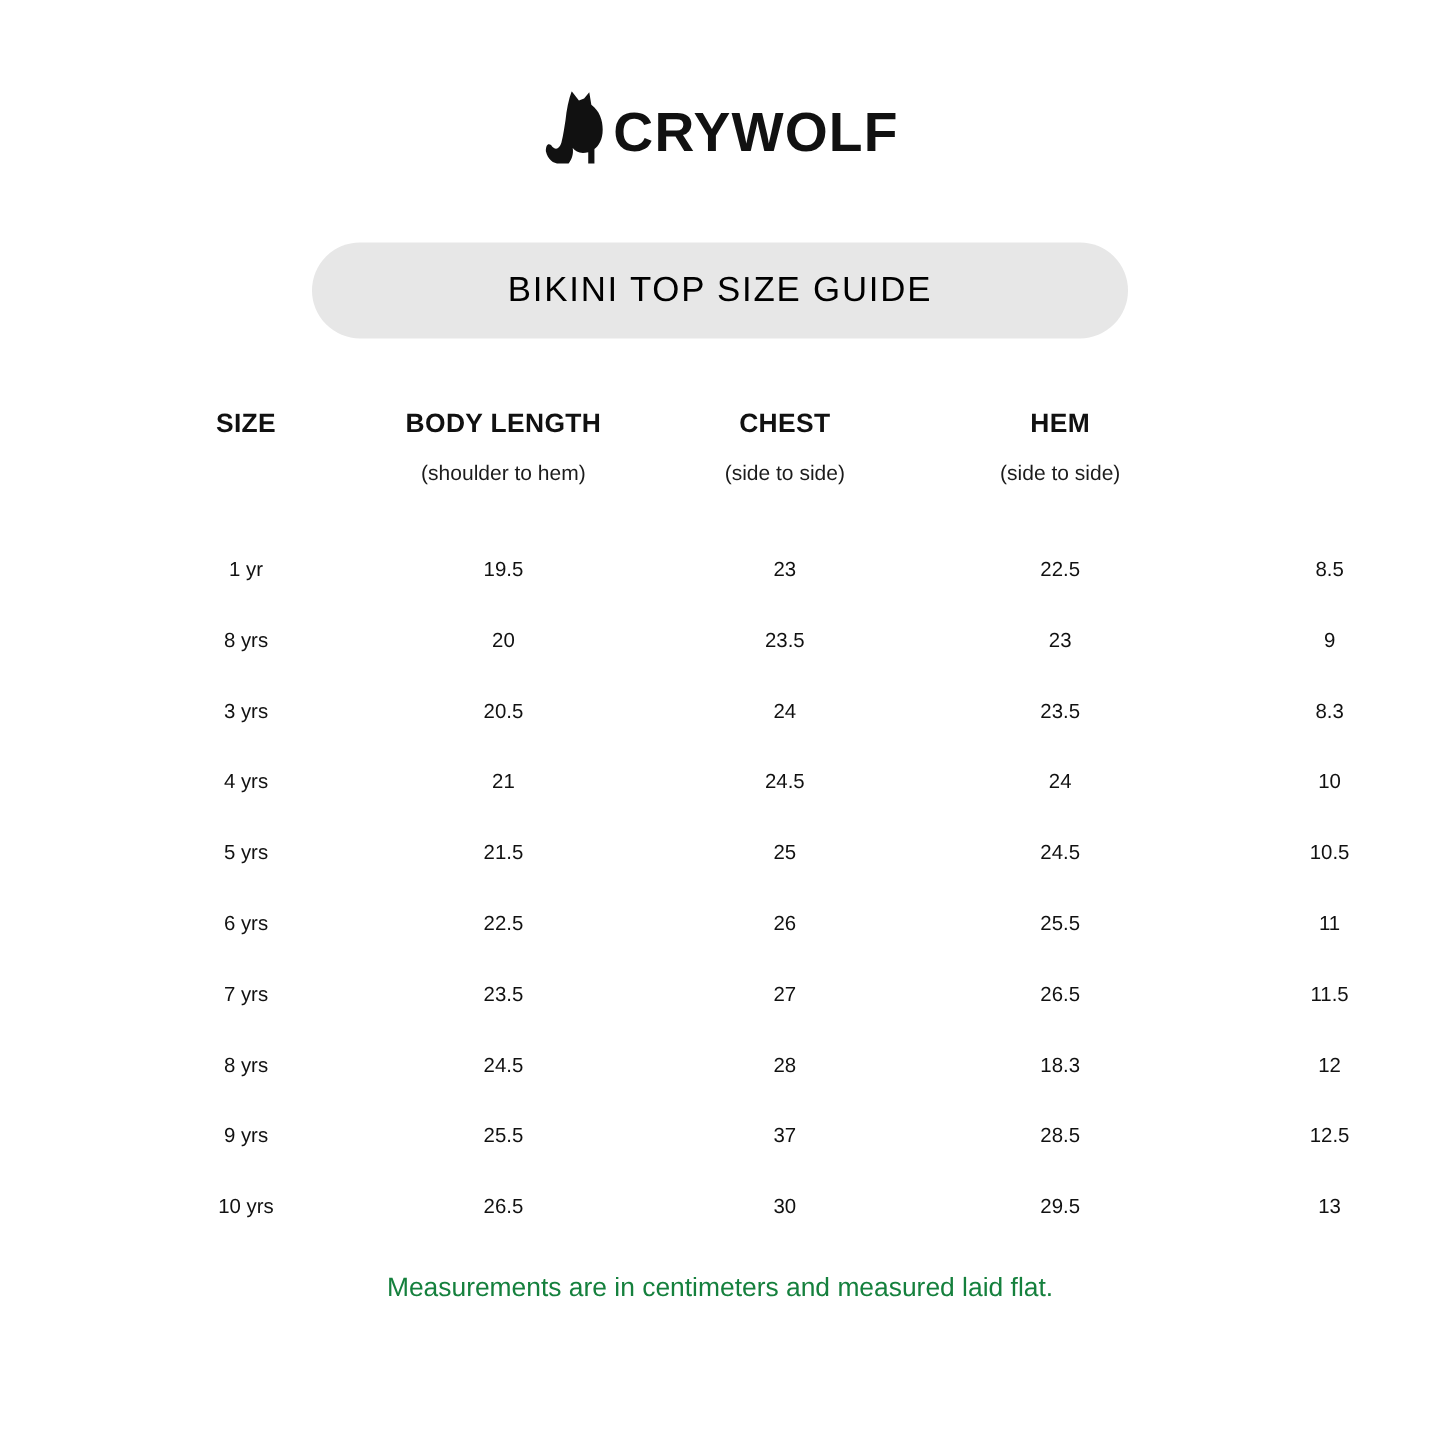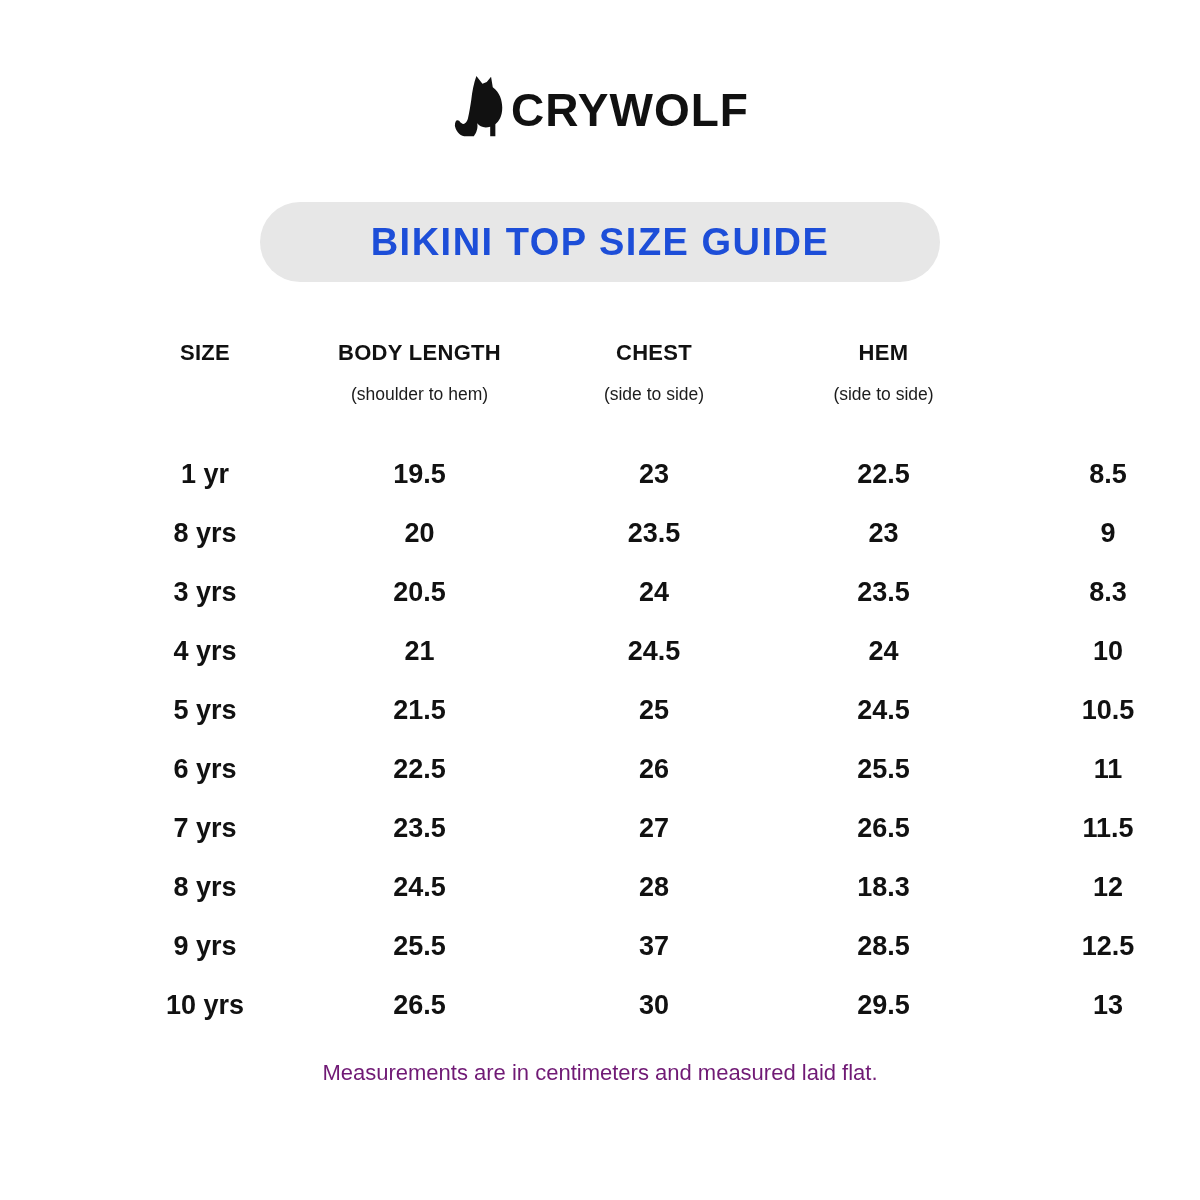--- a/index.html
+++ b/index.html
@@ -23,42 +23,42 @@
     line-height: 0.9; margin-bottom: 7px;
   }
 
   
   .pill {
     width: 680px; height: 80px; margin: 64px auto 0;
     background: #e7e7e7; border-radius: 40px;
     display: flex; align-items: center; justify-content: center;
   }
   .pill h1 {
-    margin: 0; font-size: 38px; font-weight: bold; letter-spacing: 1.5px;
-    color: #1d4ed8;
+    margin: 0; font-size: 29px; font-weight: normal; letter-spacing: 1.5px;
+    color: #000000;
   }
 
   
   .size-table { width: 950px; margin: 58px auto 0; }
   .thead, .trow {
     display: grid;
     grid-template-columns: 160px 205px 200px 195px 190px;
     gap: 32px;
   }
   .hcell { text-align: center; }
   .hlabel { font-size: 22px; font-weight: bold; letter-spacing: 0.3px; line-height: 26px; }
   .hsub { font-size: 17.5px; font-weight: normal; color: #1c1c1c; line-height: 21px; margin-top: 18px; }
   .tbody { margin-top: 40px; }
   .trow { height: 59px; align-items: center; }
-  .cell { text-align: center; font-size: 27px; font-weight: bold; }
+  .cell { text-align: center; font-size: 17px; font-weight: normal; }
 
   
   .note {
     margin-top: 22px; text-align: center;
-    font-size: 22px; color: #701a75; line-height: 31px; font-weight: normal;
+    font-size: 22px; color: #15803d; line-height: 31px; font-weight: normal;
   }
   .note p { margin: 0; }
 </style>
 </head>
 <body>
 
 <div class="page">
 
   <header class="logo">
     <span class="wolf">

